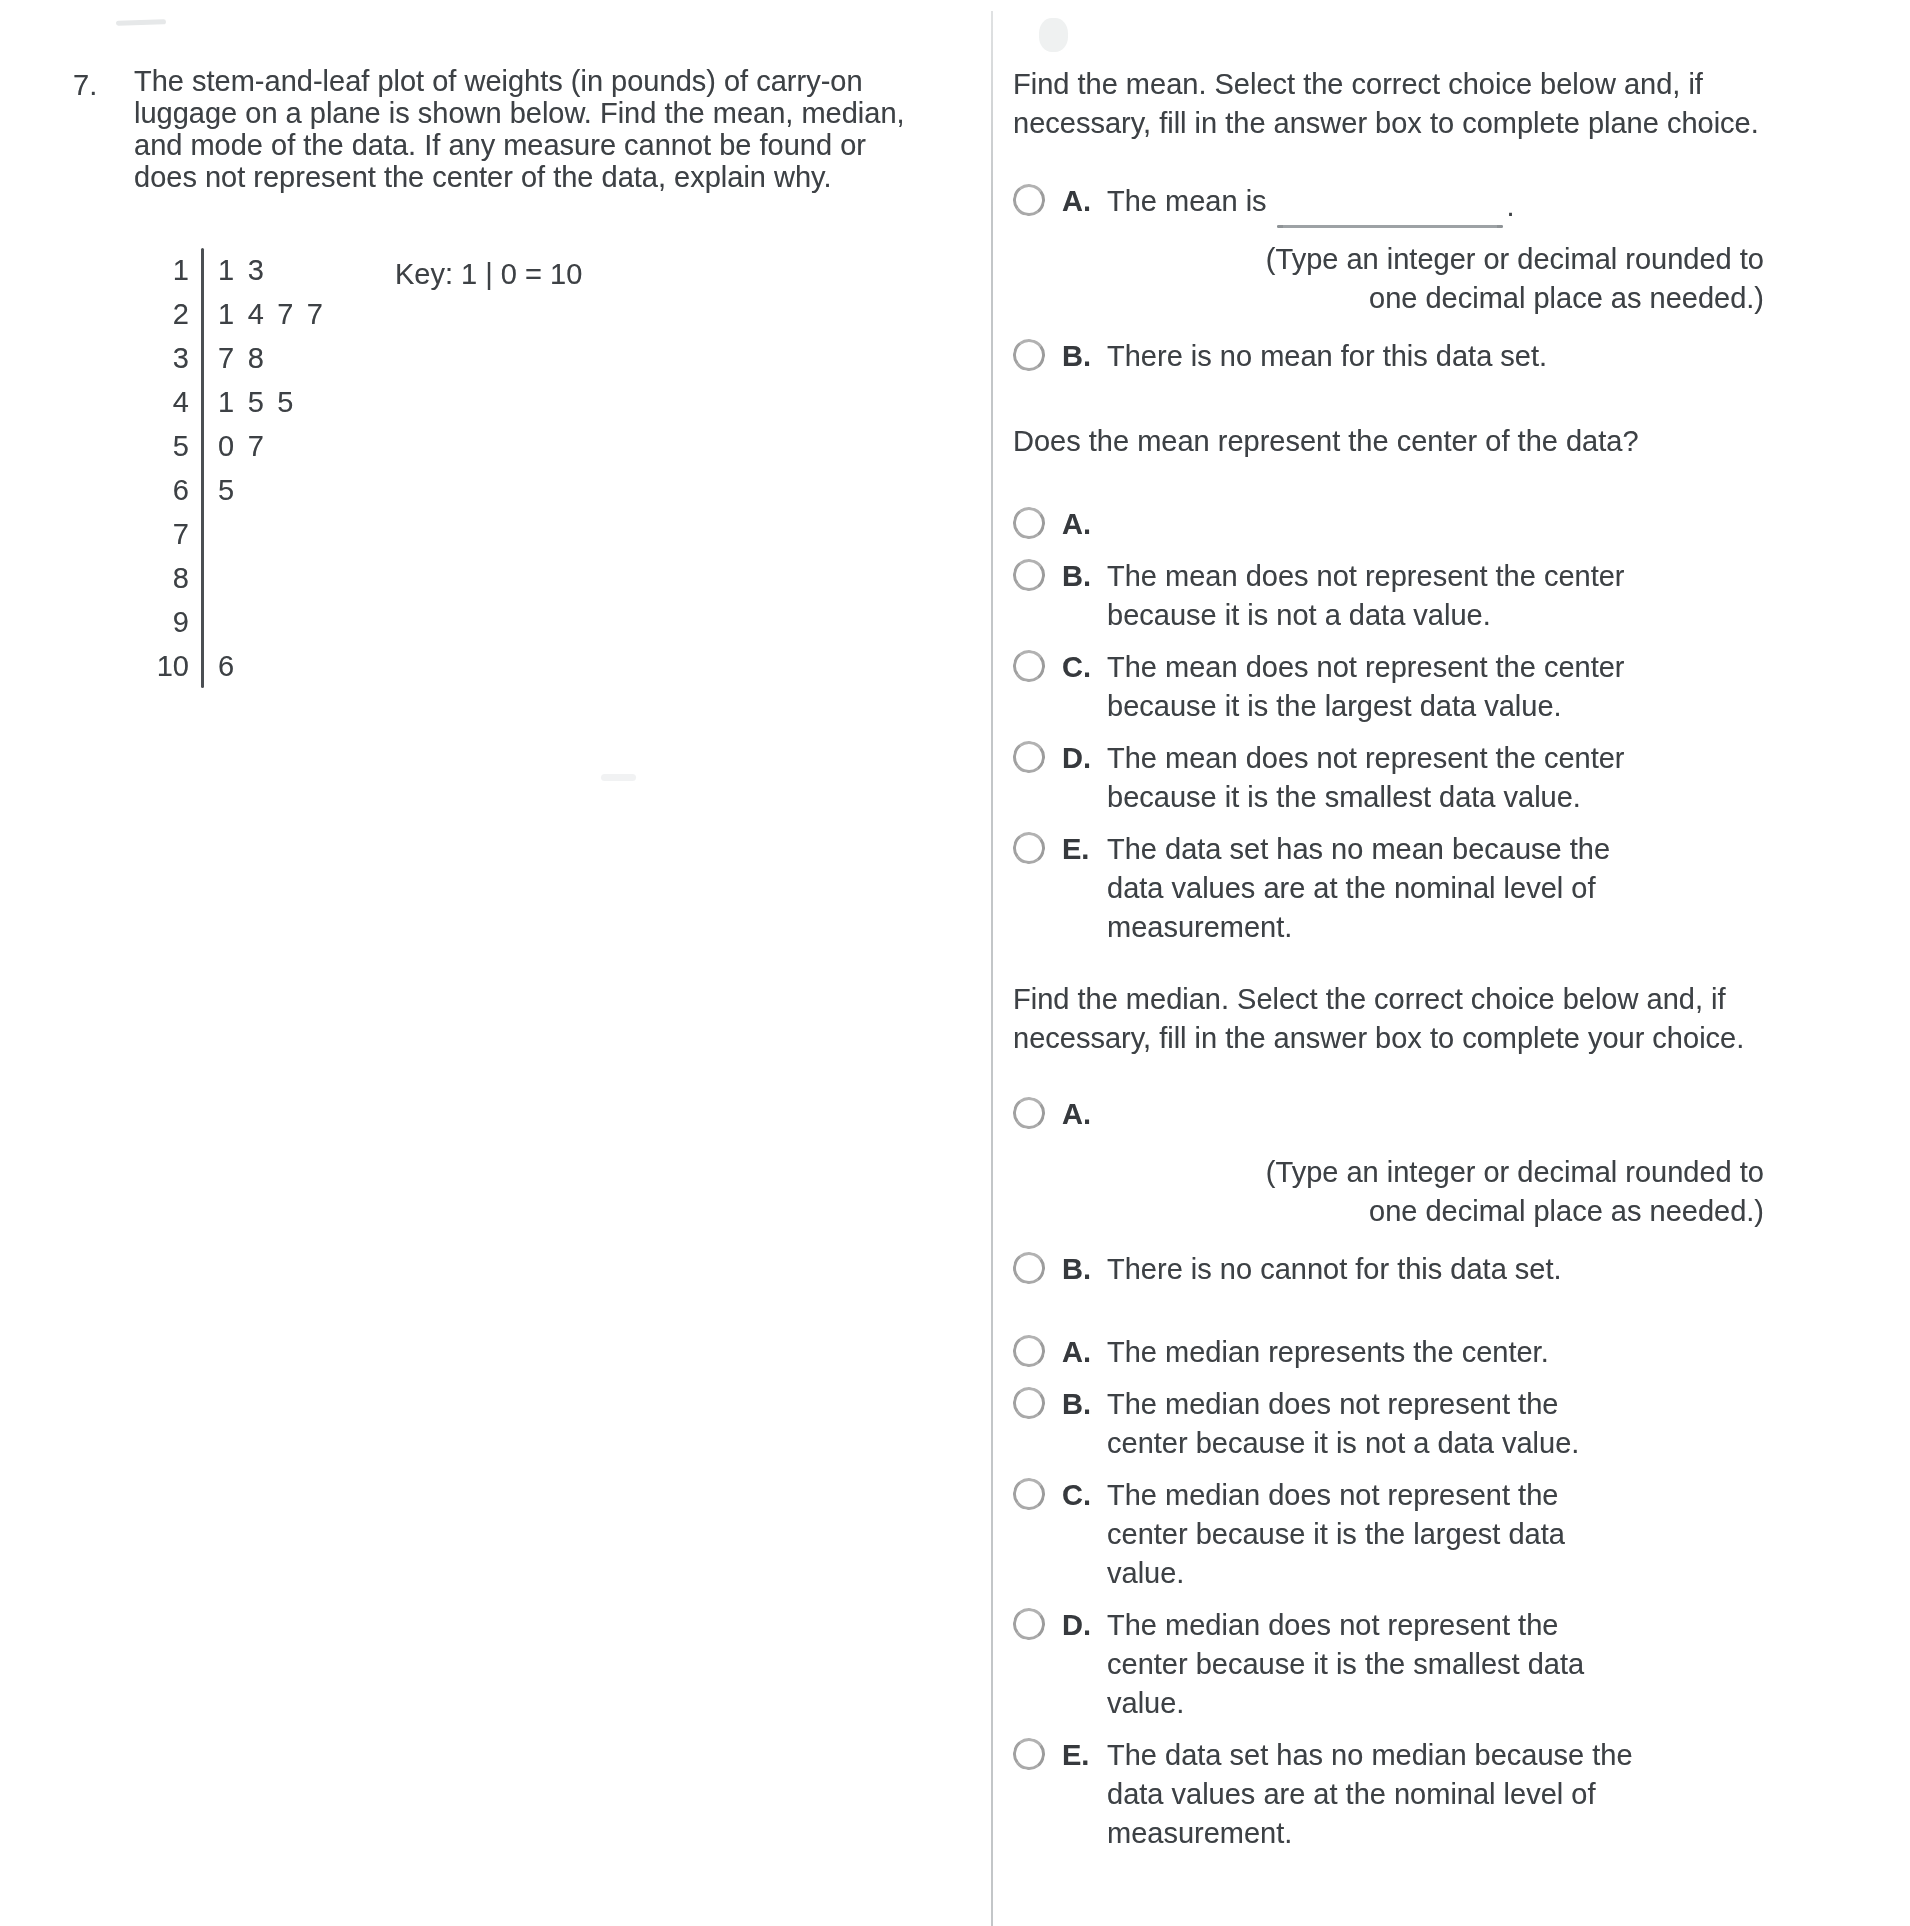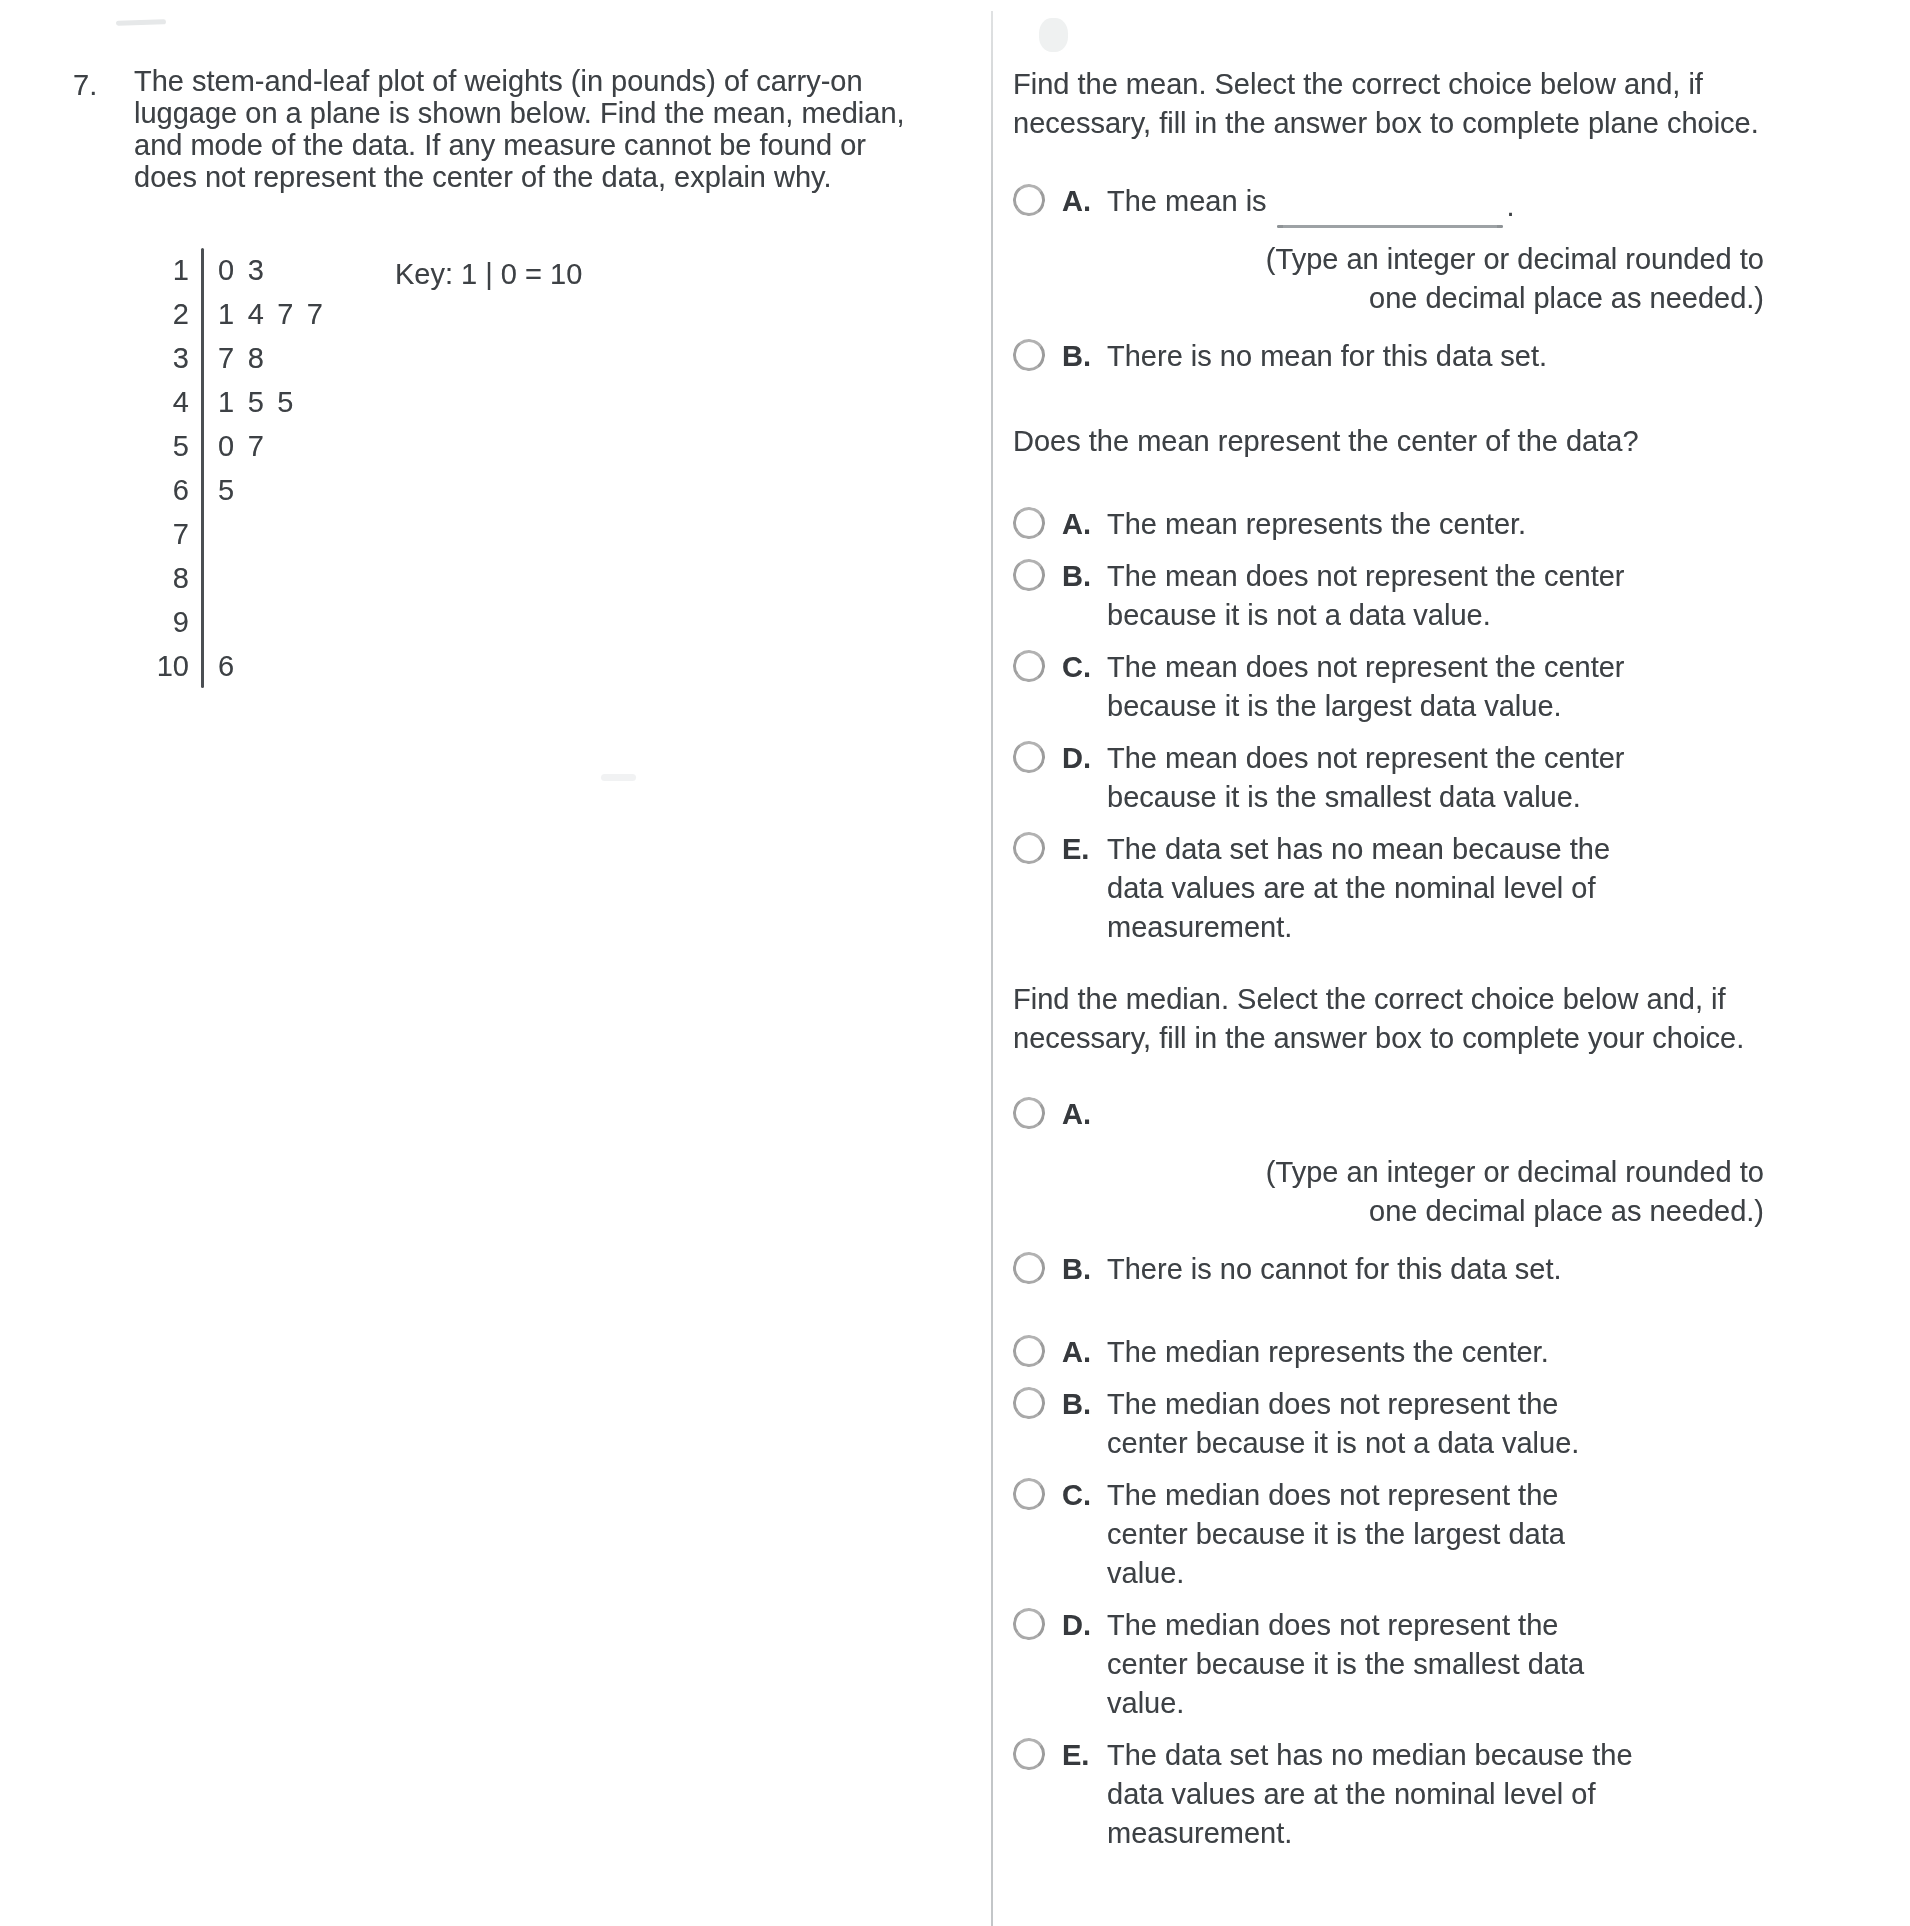--- a/index.html
+++ b/index.html
@@ -94,21 +94,21 @@
     <div class="cell soft">4</div>
     <div class="cell soft">5</div>
     <div class="cell soft">6</div>
     <div class="cell soft">7</div>
     <div class="cell soft">8</div>
     <div class="cell soft">9</div>
     <div class="cell soft">10</div>
   </div>
   <div class="vline"></div>
   <div class="leaves">
-    <div class="cell soft">0 3</div>
+    <div class="cell soft">1 3</div>
     <div class="cell soft">1 4 7 7</div>
     <div class="cell soft">7 8</div>
     <div class="cell soft">1 5 5</div>
     <div class="cell soft">0 7</div>
     <div class="cell soft">5</div>
     <div class="cell soft"></div>
     <div class="cell soft"></div>
     <div class="cell soft"></div>
     <div class="cell soft">6</div>
   </div>
@@ -132,21 +132,20 @@
     <span class="radio"></span>
     <span class="lab soft">B.</span>
     <span class="txt soft">There is no mean for this data set.</span>
   </div>
 
   <div class="centerq ml soft mt-cq">Does the mean represent the center of the data?</div>
 
   <div class="ansrow mt-opt1">
     <span class="radio"></span>
     <span class="lab soft">A.</span>
-    <span class="txt ml soft">The mean represents the center.</span>
   </div>
   <div class="ansrow mt-opt">
     <span class="radio"></span>
     <span class="lab soft">B.</span>
     <span class="txt ml soft">The mean does not represent the center
 because it is not a data value.</span>
   </div>
   <div class="ansrow mt-opt">
     <span class="radio"></span>
     <span class="lab soft">C.</span>

